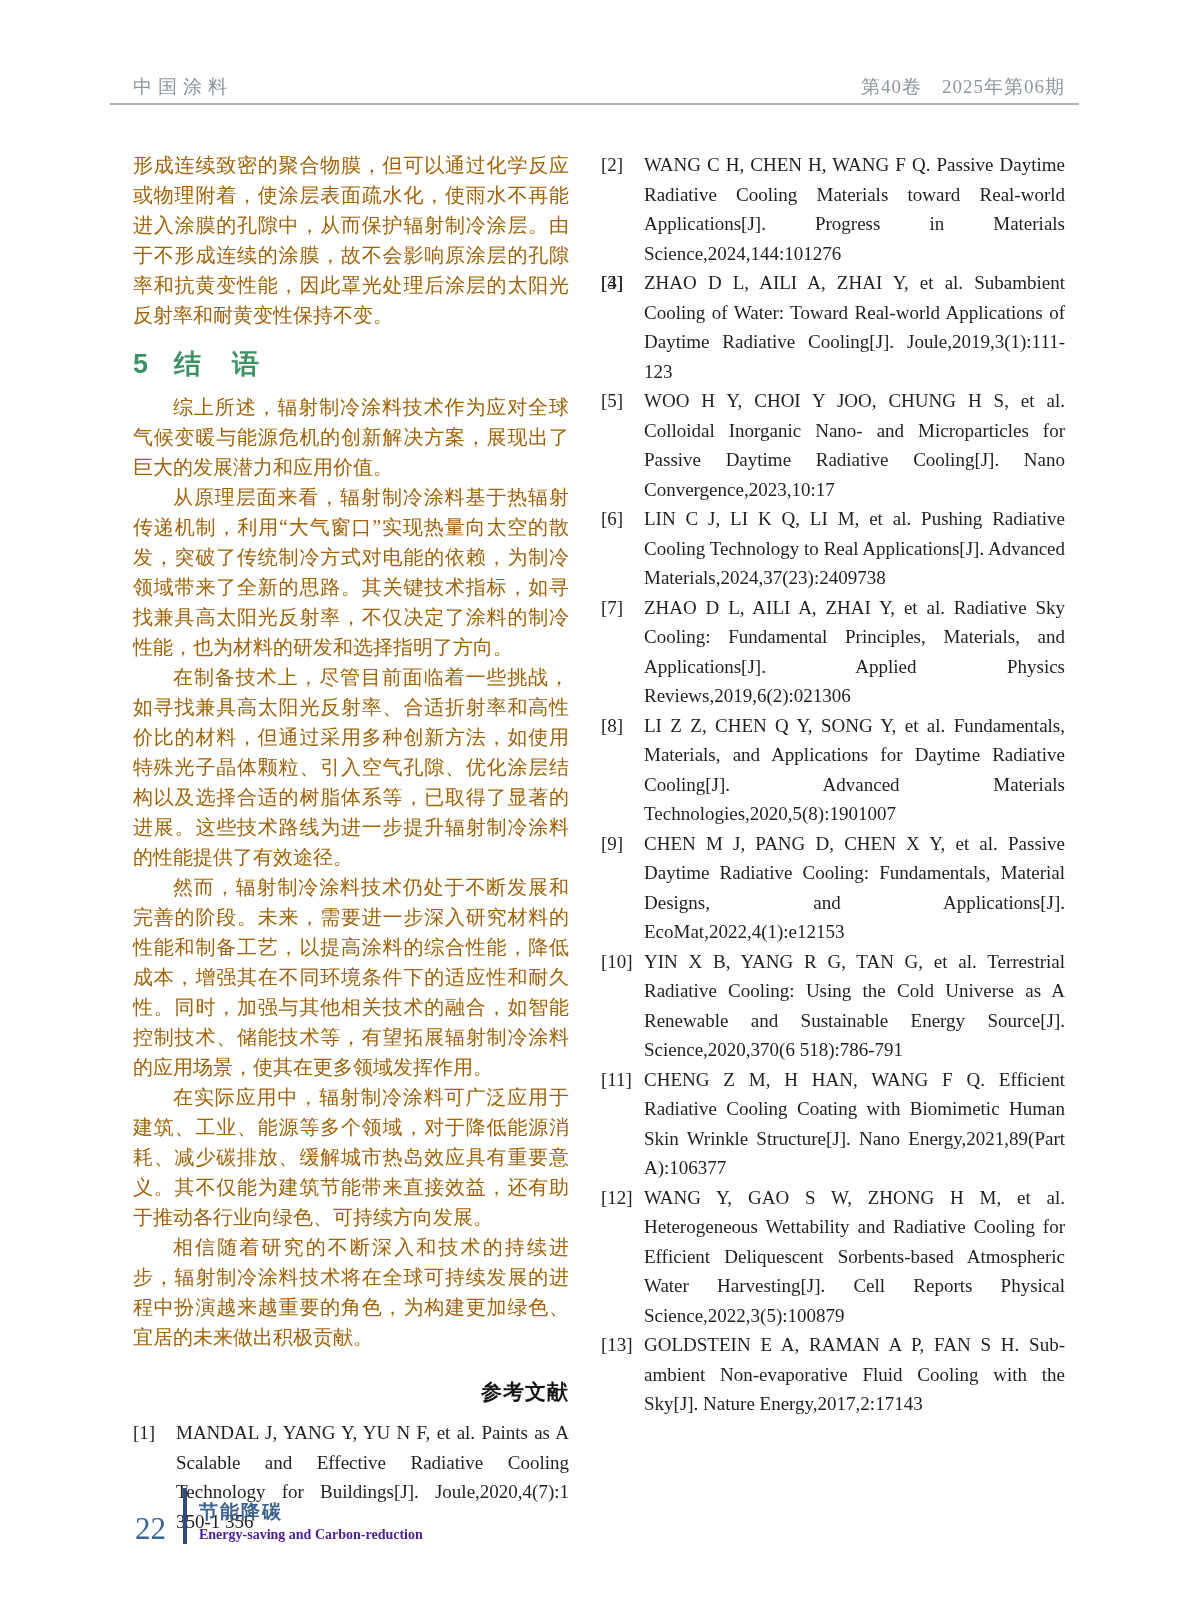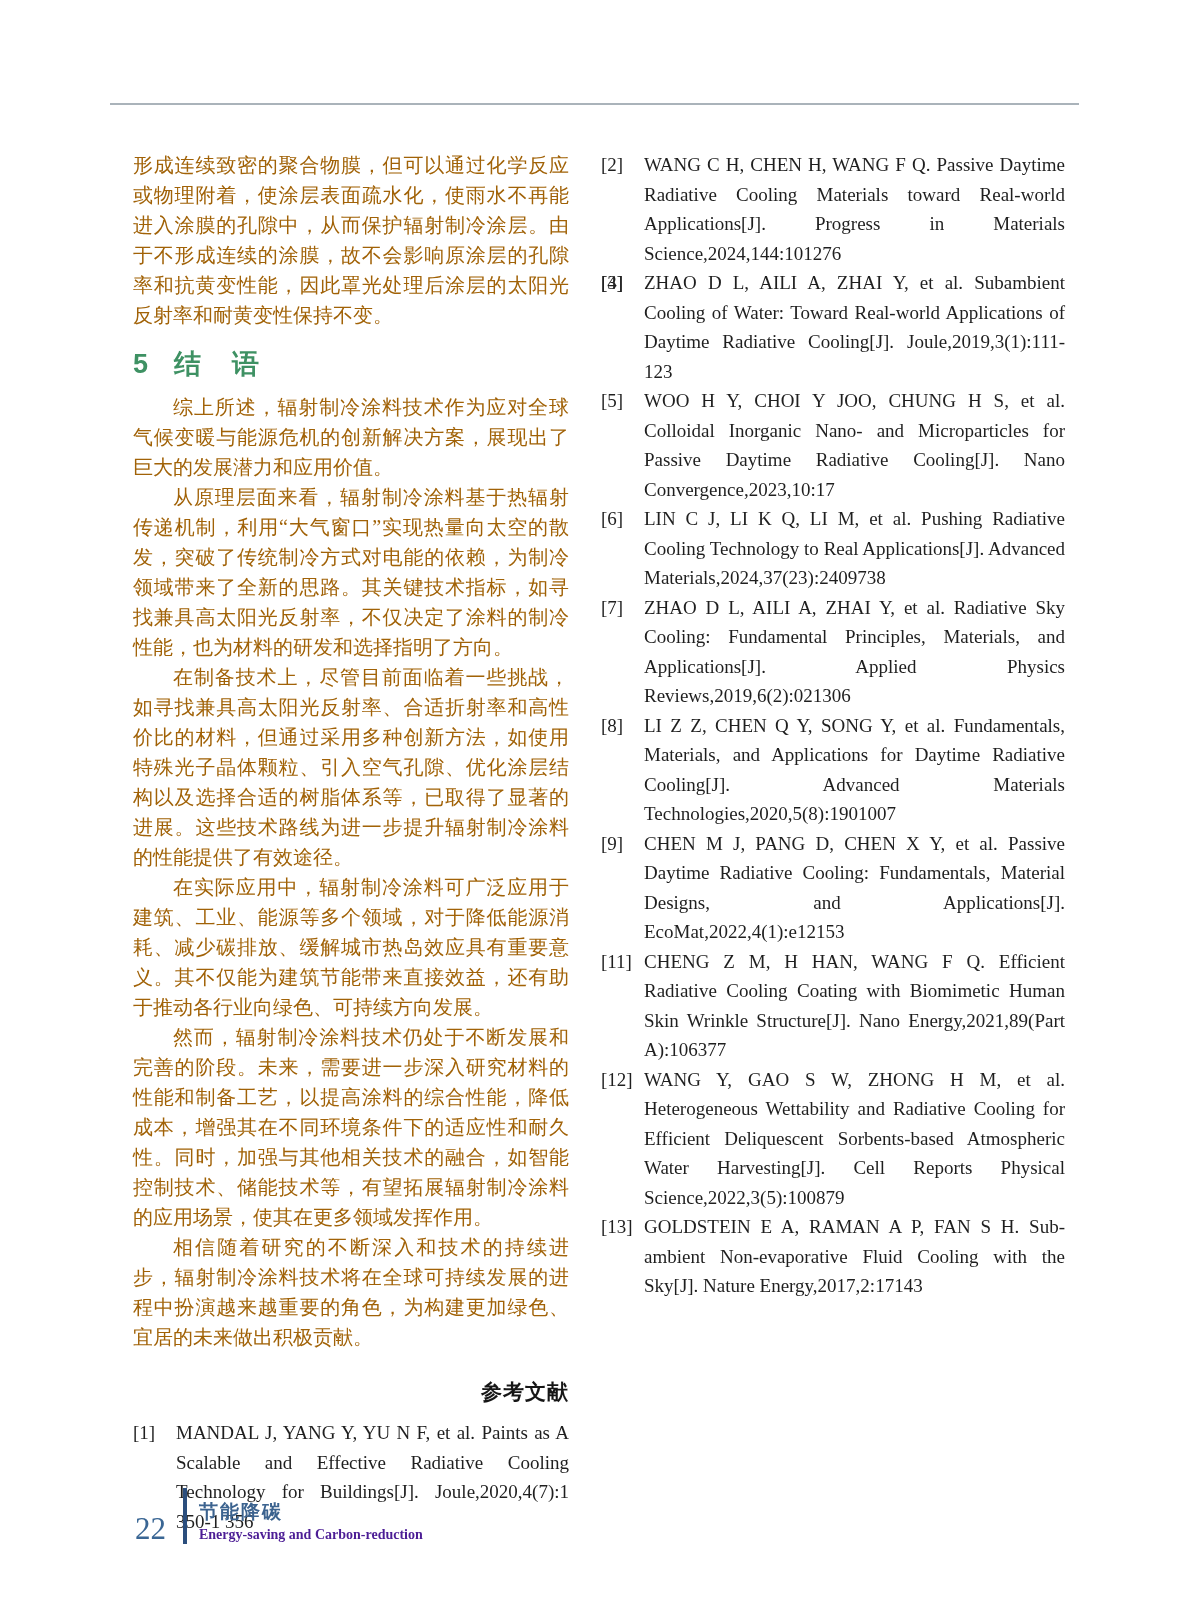--- a/index.html
+++ b/index.html
@@ -53,37 +53,41 @@
   }
   .ftr .ftr-en{
     font-weight:bold;font-size:14px;color:#4c1d95;margin-top:3px;line-height:1.2;
   }
 </style>
 </head>
 <body>
 
 <div class="page">
 
+  <div class="hdr">
+    <span class="journal">中国涂料</span>
+    <span class="issue">第40卷　2025年第06期</span>
+  </div>
   <div class="hdr-rule"></div>
 
   <div class="main">
 
     <div class="col-left">
       <p class="body-cn no-indent">形成连续致密的聚合物膜，但可以通过化学反应或物理附着，使涂层表面疏水化，使雨水不再能进入涂膜的孔隙中，从而保护辐射制冷涂层。由于不形成连续的涂膜，故不会影响原涂层的孔隙率和抗黄变性能，因此罩光处理后涂层的太阳光反射率和耐黄变性保持不变。</p>
 
       <h2 class="section-heading">
         <span class="sec-num">5</span>
         <span class="sec-title">结　语</span>
       </h2>
 
       <p class="body-cn">综上所述，辐射制冷涂料技术作为应对全球气候变暖与能源危机的创新解决方案，展现出了巨大的发展潜力和应用价值。</p>
       <p class="body-cn">从原理层面来看，辐射制冷涂料基于热辐射传递机制，利用“大气窗口”实现热量向太空的散发，突破了传统制冷方式对电能的依赖，为制冷领域带来了全新的思路。其关键技术指标，如寻找兼具高太阳光反射率，不仅决定了涂料的制冷性能，也为材料的研发和选择指明了方向。</p>
       <p class="body-cn">在制备技术上，尽管目前面临着一些挑战，如寻找兼具高太阳光反射率、合适折射率和高性价比的材料，但通过采用多种创新方法，如使用特殊光子晶体颗粒、引入空气孔隙、优化涂层结构以及选择合适的树脂体系等，已取得了显著的进展。这些技术路线为进一步提升辐射制冷涂料的性能提供了有效途径。</p>
+      <p class="body-cn">然而，辐射制冷涂料技术仍处于不断发展和完善的阶段。未来，需要进一步深入研究材料的性能和制备工艺，以提高涂料的综合性能，降低成本，增强其在不同环境条件下的适应性和耐久性。同时，加强与其他相关技术的融合，如智能控制技术、储能技术等，有望拓展辐射制冷涂料的应用场景，使其在更多领域发挥作用。</p>
       <p class="body-cn">在实际应用中，辐射制冷涂料可广泛应用于建筑、工业、能源等多个领域，对于降低能源消耗、减少碳排放、缓解城市热岛效应具有重要意义。其不仅能为建筑节能带来直接效益，还有助于推动各行业向绿色、可持续方向发展。</p>
-      <p class="body-cn">然而，辐射制冷涂料技术仍处于不断发展和完善的阶段。未来，需要进一步深入研究材料的性能和制备工艺，以提高涂料的综合性能，降低成本，增强其在不同环境条件下的适应性和耐久性。同时，加强与其他相关技术的融合，如智能控制技术、储能技术等，有望拓展辐射制冷涂料的应用场景，使其在更多领域发挥作用。</p>
       <p class="body-cn">相信随着研究的不断深入和技术的持续进步，辐射制冷涂料技术将在全球可持续发展的进程中扮演越来越重要的角色，为构建更加绿色、宜居的未来做出积极贡献。</p>
 
       <h3 class="refs-heading">参考文献</h3>
 
       <div class="ref">
         <span class="ref-num">[1]</span>
         <span class="ref-text">MANDAL J, YANG Y, YU N F, et al. Paints as A Scalable and Effective Radiative Cooling Technology for Buildings[J]. Joule,2020,4(7):1 350-1 356</span>
       </div>
     </div>
 
@@ -113,20 +117,24 @@
       </div>
       <div class="ref">
         <span class="ref-num">[8]</span>
         <span class="ref-text">LI Z Z, CHEN Q Y, SONG Y, et al. Fundamentals, Materials, and Applications for Daytime Radiative Cooling[J]. Advanced Materials Technologies,2020,5(8):1901007</span>
       </div>
       <div class="ref">
         <span class="ref-num">[9]</span>
         <span class="ref-text">CHEN M J, PANG D, CHEN X Y, et al. Passive Daytime Radiative Cooling: Fundamentals, Material Designs, and Applications[J]. EcoMat,2022,4(1):e12153</span>
       </div>
       <div class="ref">
+        <span class="ref-num">[10]</span>
+        <span class="ref-text">YIN X B, YANG R G, TAN G, et al. Terrestrial Radiative Cooling: Using the Cold Universe as A Renewable and Sustainable Energy Source[J]. Science,2020,370(6 518):786-791</span>
+      </div>
+      <div class="ref">
         <span class="ref-num">[11]</span>
         <span class="ref-text">CHENG Z M, H HAN, WANG F Q. Efficient Radiative Cooling Coating with Biomimetic Human Skin Wrinkle Structure[J]. Nano Energy,2021,89(Part A):106377</span>
       </div>
       <div class="ref">
         <span class="ref-num">[12]</span>
         <span class="ref-text">WANG Y, GAO S W, ZHONG H M, et al. Heterogeneous Wettability and Radiative Cooling for Efficient Deliquescent Sorbents-based Atmospheric Water Harvesting[J]. Cell Reports Physical Science,2022,3(5):100879</span>
       </div>
       <div class="ref">
         <span class="ref-num">[13]</span>
         <span class="ref-text">GOLDSTEIN E A, RAMAN A P, FAN S H. Sub-ambient Non-evaporative Fluid Cooling with the Sky[J]. Nature Energy,2017,2:17143</span>

